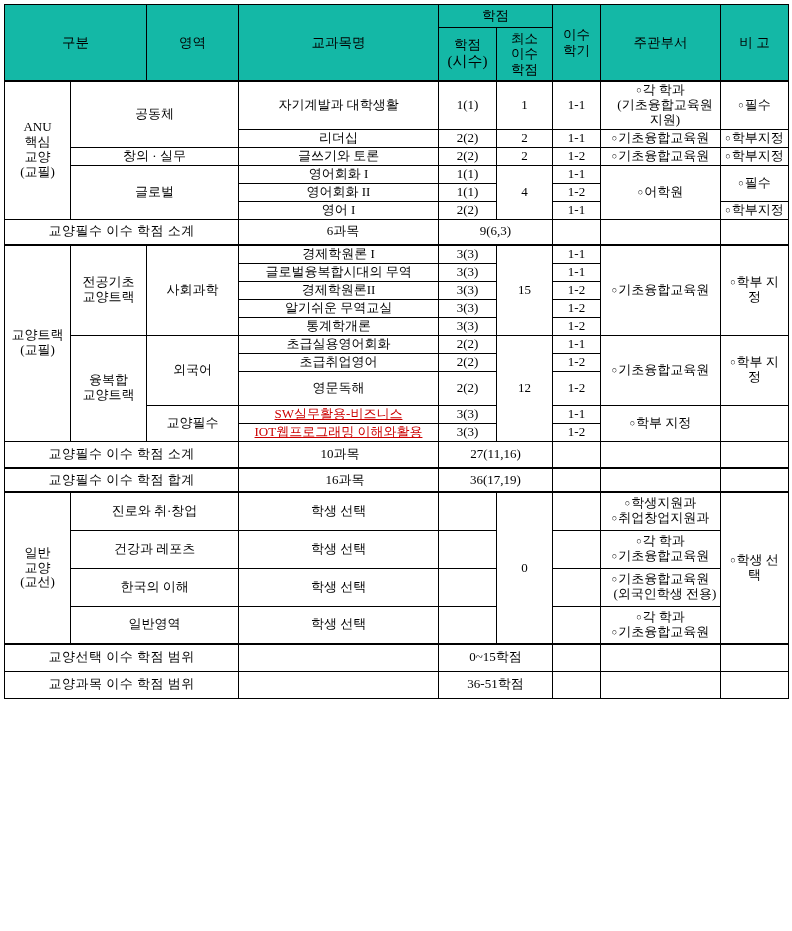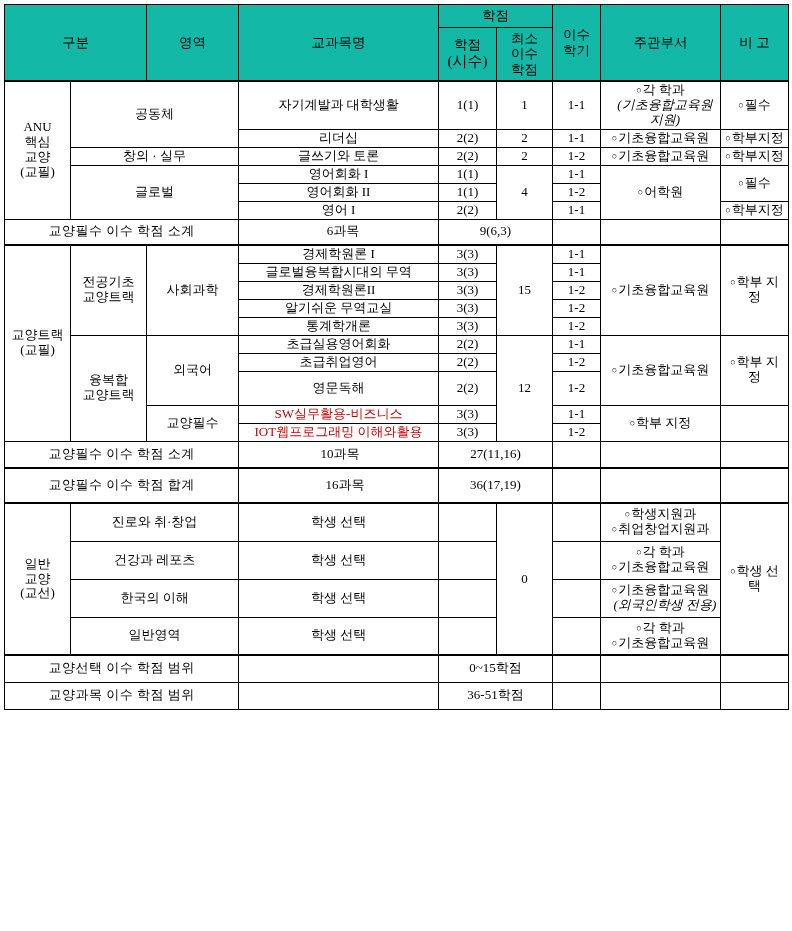--- a/index.html
+++ b/index.html
@@ -43,27 +43,27 @@
     background: #14b8a6;
     font-size: 13.5px;
     padding: 3px 2px;
   }
   .small { font-size: 15px; }
   .tiny { font-size: 10.5px; }
   .lft { text-align: left; }
   .thickb { border-bottom: 2px solid #000 !important; }
   .thickt { border-top: 2px solid #000 !important; }
   .course-name { text-align: left; padding-left: 6px; font-size: 13.5px; }
-  .red { color: #cc0000; }
+  .red { color: #cc0000; text-decoration: underline; }
   .bullet::before { content: "○"; font-size: 9px; vertical-align: 1px; margin-right: 1px; }
   .dept-cell { text-align: left; padding-left: 4px; font-size: 12px; line-height: 1.25; }
   .remark-cell { text-align: left; padding-left: 4px; font-size: 12.5px; }
   .sum-label { font-size: 13.5px; letter-spacing: 0.5px; }
   .vert-tight { line-height: 1.2; }
-  .indent { display: inline-block; padding-left: 9px; font-style: italic; }
+  .indent { display: inline-block; padding-left: 9px; }
 </style>
 </head>
 <body>
 
 <div id="sheet">
 <table class="curriculum">
   <colgroup>
     <col style="width:66px">
     <col style="width:76px">
     <col style="width:92px">
@@ -271,21 +271,21 @@
   <tr>
     <td colspan="3" class="sum-label" style="height:27px">교양필수 이수 학점 소계</td>
     <td class="lft" style="padding-left:6px">10과목</td>
     <td colspan="2">27(11,16)</td>
     <td></td>
     <td></td>
     <td></td>
   </tr>
 
   <tr>
-    <td colspan="3" class="sum-label thickt" style="height:35px">교양필수 이수 학점 합계</td>
+    <td colspan="3" class="sum-label thickt" style="height:24px">교양필수 이수 학점 합계</td>
     <td class="lft thickt" style="padding-left:16px">16과목</td>
     <td colspan="2" class="thickt">36(17,19)</td>
     <td class="thickt"></td>
     <td class="thickt"></td>
     <td class="thickt"></td>
   </tr>
 
   <tr>
     <td rowspan="4" class="vert-tight thickt">
       <div>일반</div>

